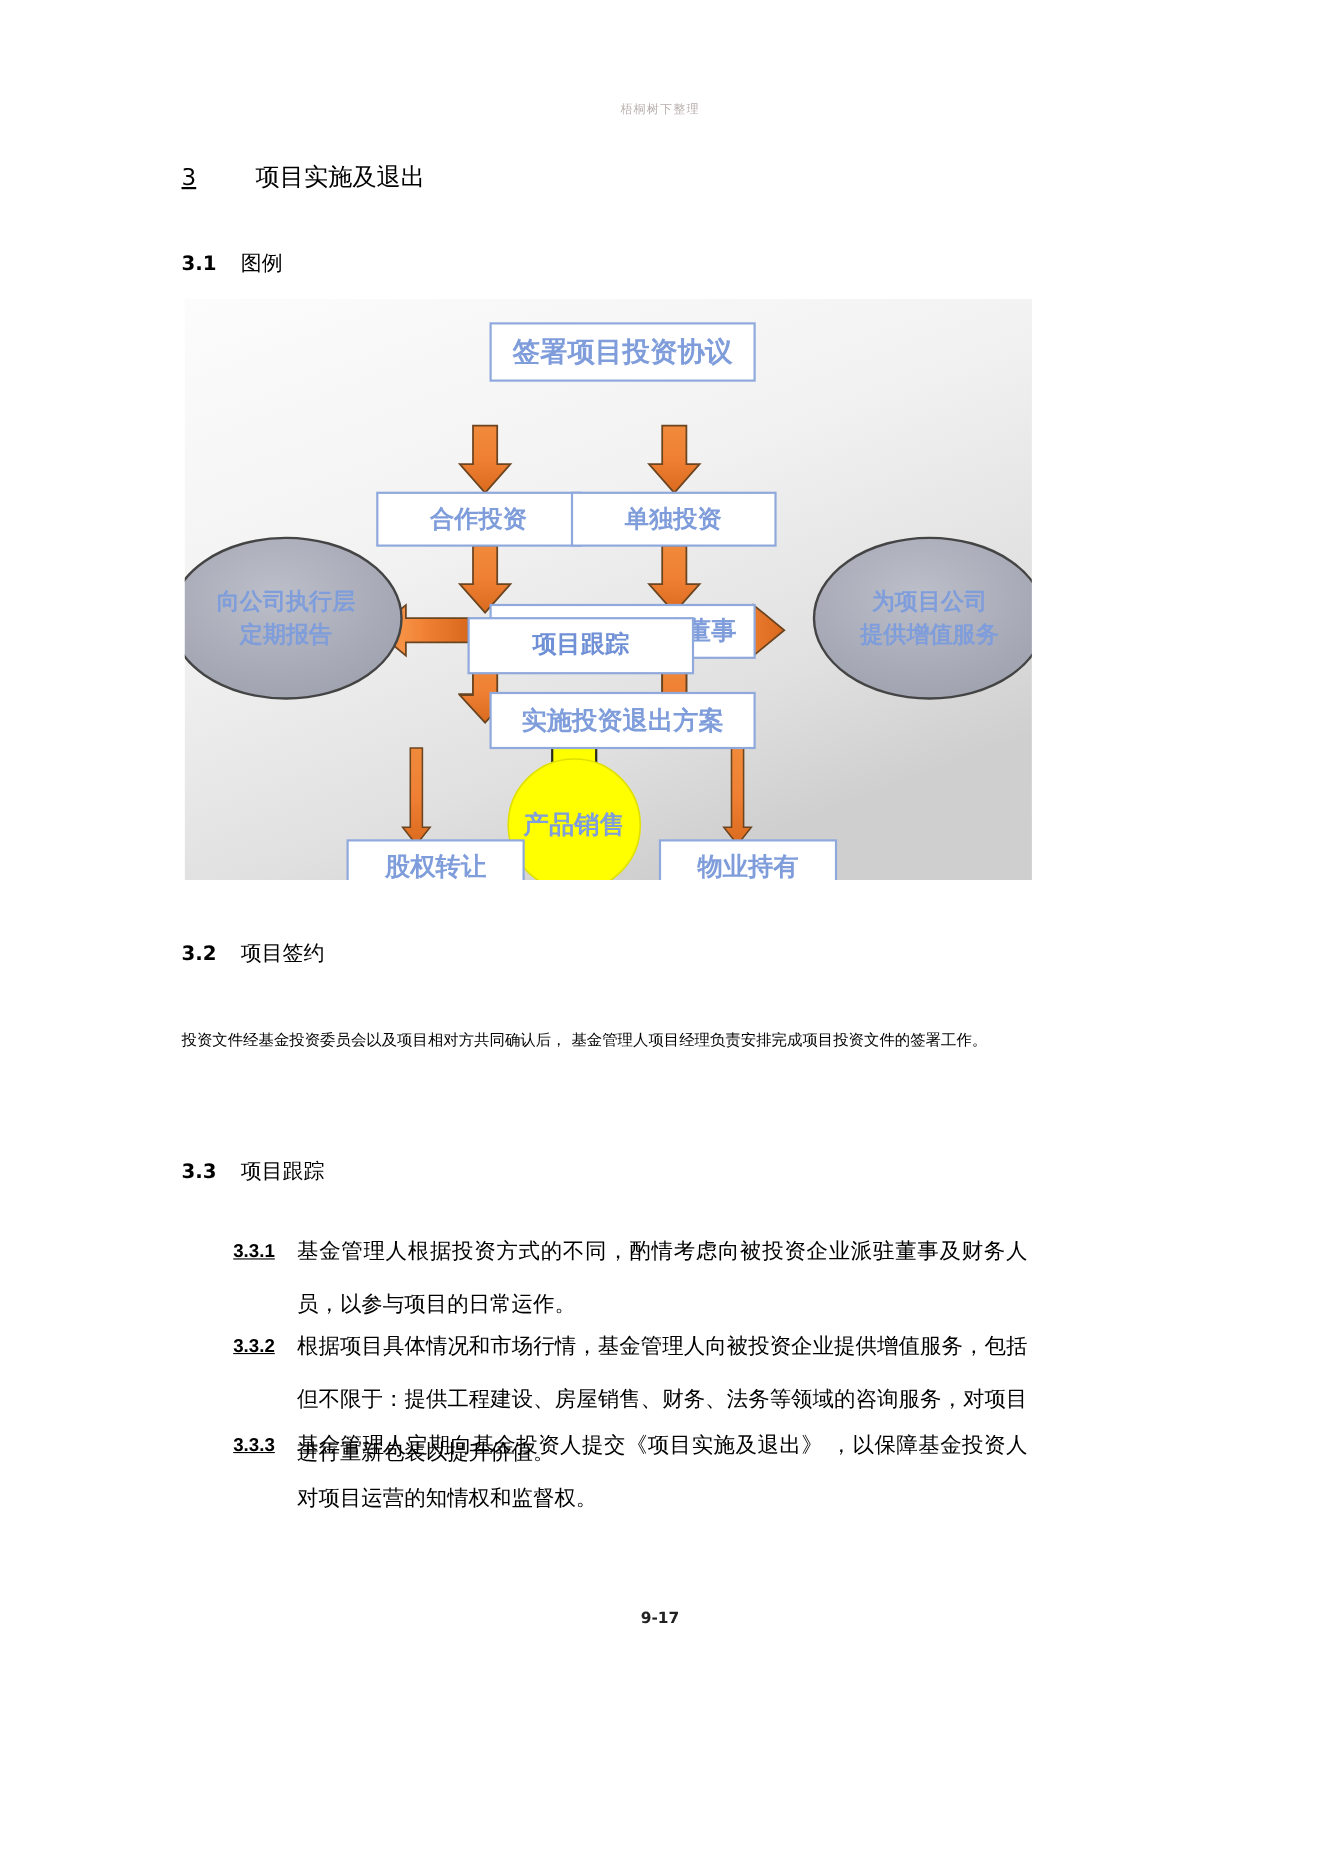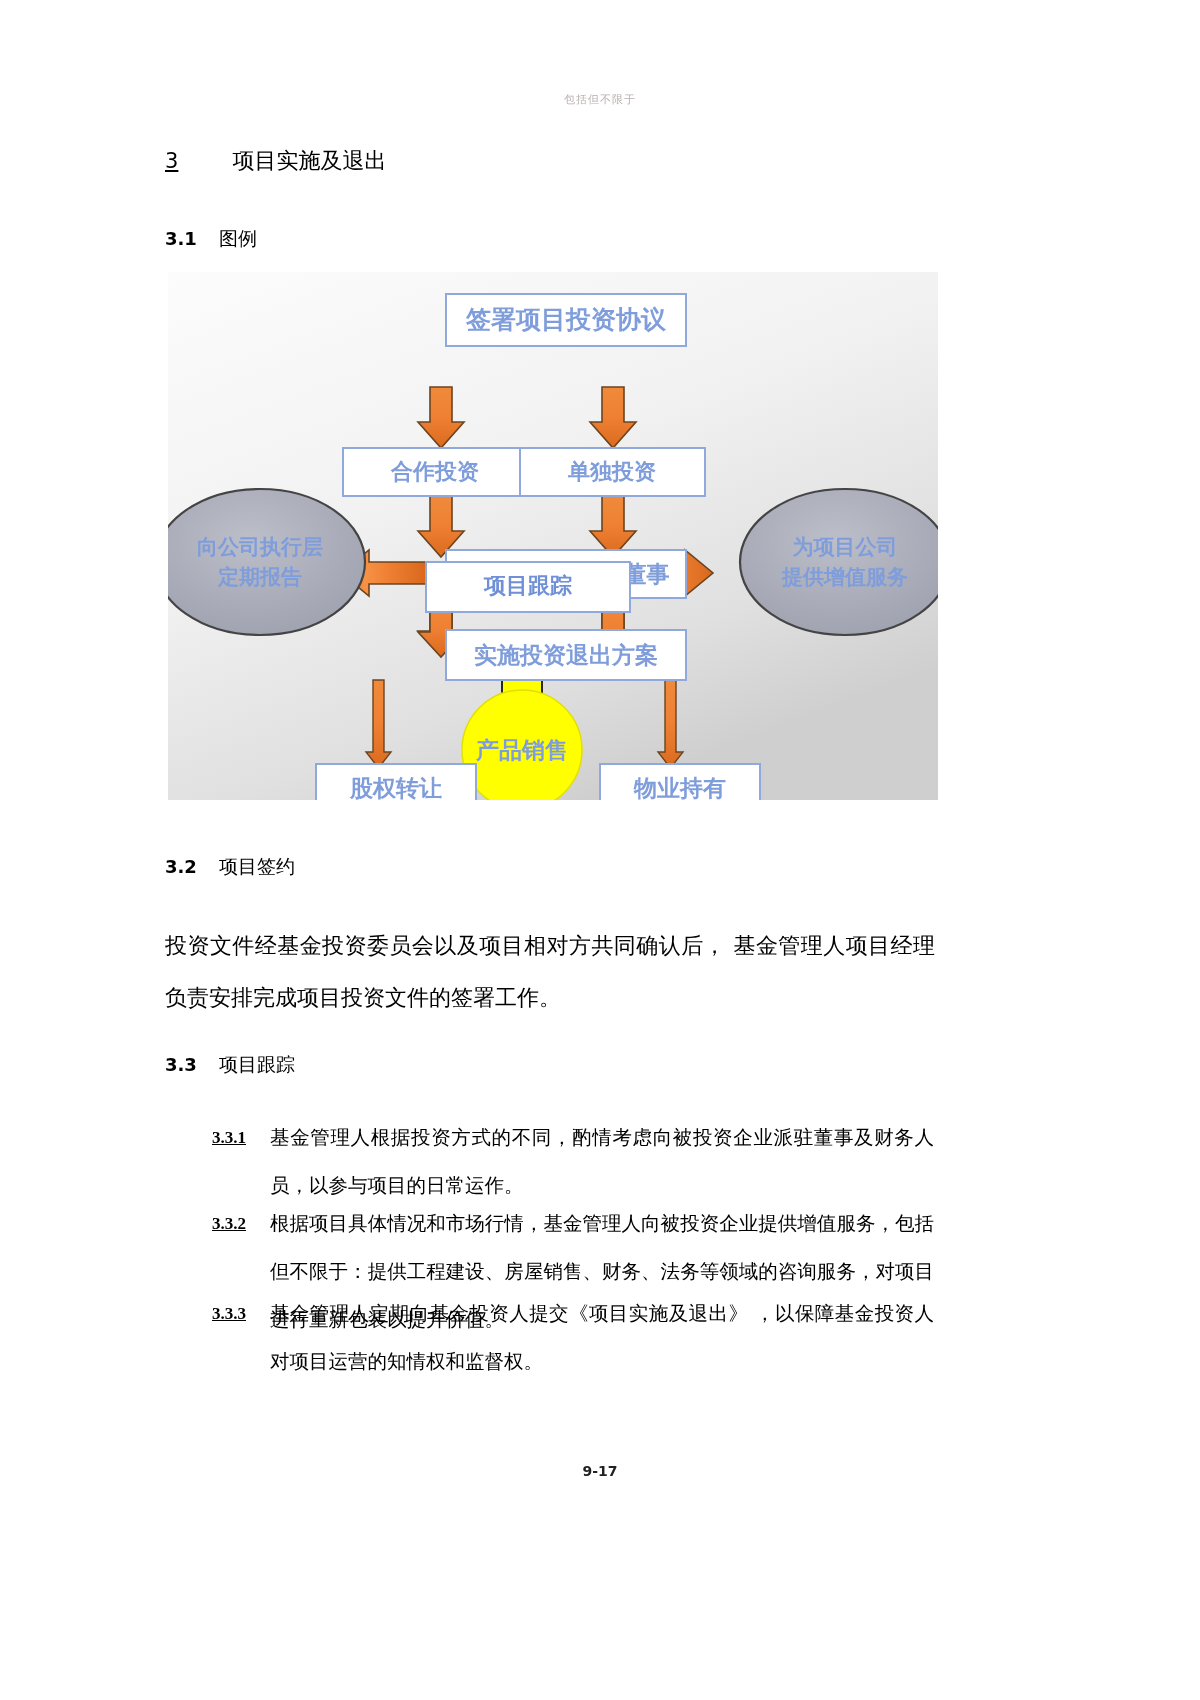--- a/index.html
+++ b/index.html
@@ -62,40 +62,40 @@
 
   #h2-1 { top: 226px; }
   #h2-2 { top: 854px; text-align: center; }
   #h2-3 { top: 1052px; }
 
   
   .para {
     position: absolute;
     left: 165px;
     width: 770px;
-    font-size: 22px;
+    font-size: 14px;
     line-height: 52px;
     text-align: justify;
   }
   #para-1 { top: 920px; }
 
   
   .item {
     position: absolute;
     left: 212px;
     width: 722px;
     font-size: 19.5px;
     line-height: 48px;
   }
   .item .inum {
     position: absolute;
     left: 0;
     top: 0;
     width: 66px;
-    font-family: Liberation Serif, serif;
+    font-family: Liberation Sans, sans-serif;
     font-weight: bold;
     font-size: 17px;
     text-decoration: underline;
     line-height: 48px;
   }
   .item .ibody {
     display: block;
     margin-left: 58px;
     text-align: justify;
   }
@@ -134,21 +134,21 @@
     text-anchor: middle;
     dominant-baseline: middle;
   }
   .node-text.dark { fill: #6f90d6; }
 </style>
 </head>
 <body>
 
 <div class="page">
 
-  <div class="page-header">包括但不限于</div>
+  <div class="page-header">梧桐树下整理</div>
 
   <div class="h1">
     <span class="num">3</span><span class="txt">项目实施及退出</span>
   </div>
 
   <div class="h2" id="h2-1">
     <span class="num">3.1</span><span class="txt">图例</span>
   </div>
 
   <div class="figure">

